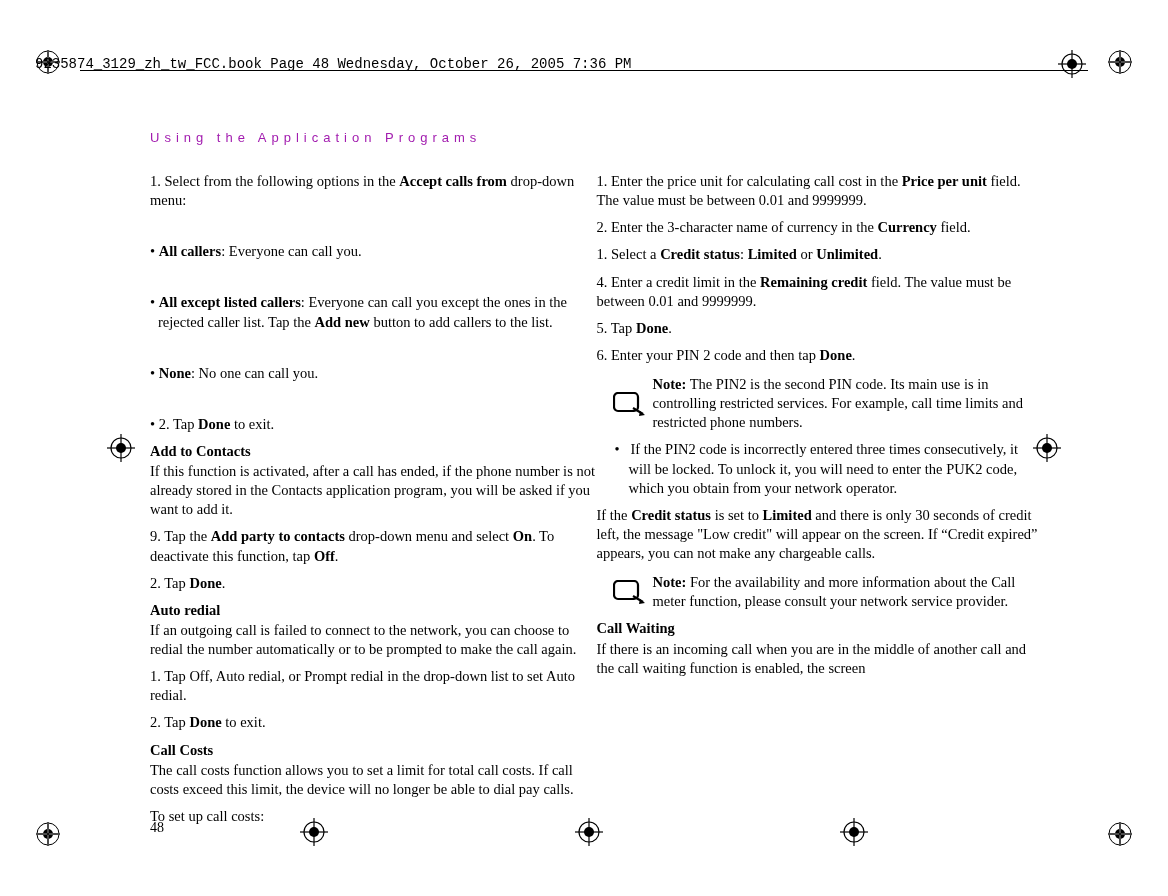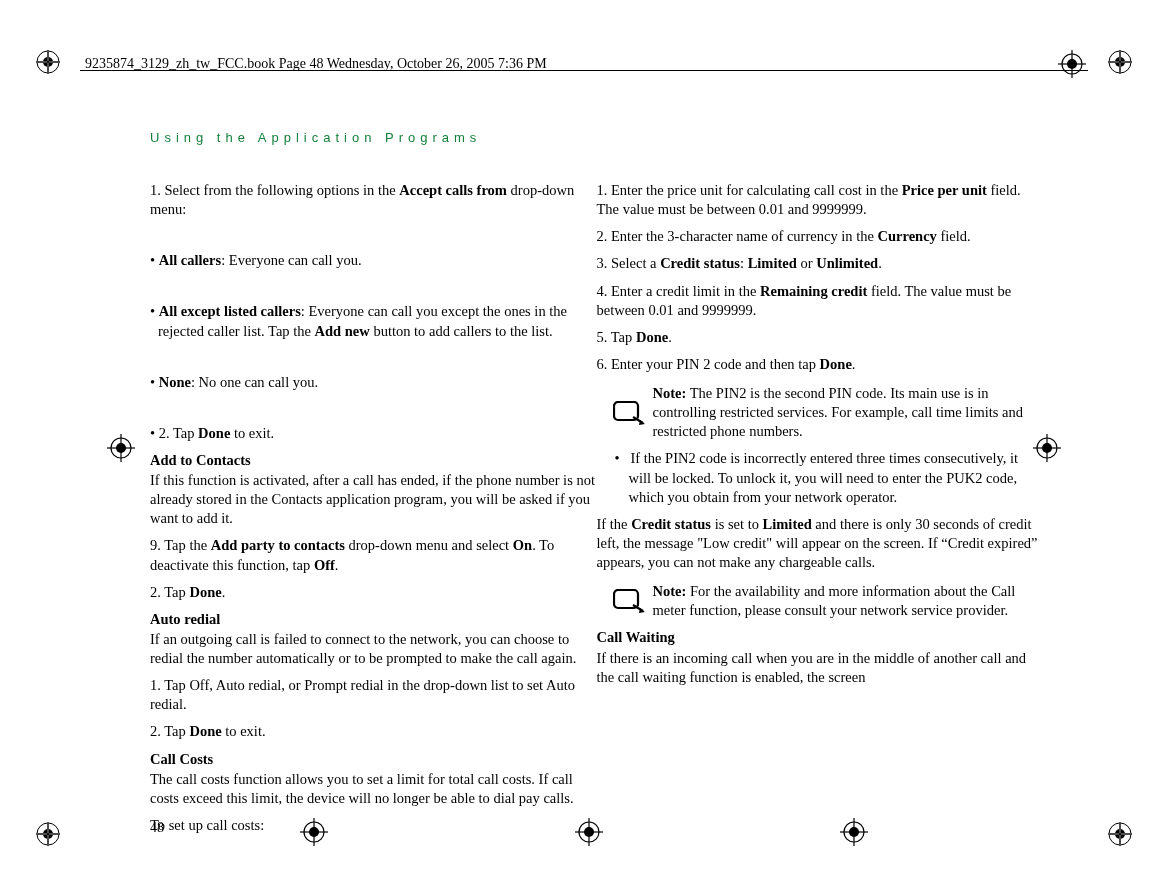--- a/index.html
+++ b/index.html
@@ -34,23 +34,22 @@
       align-items: center;
     }
     .header-line {
       position: absolute;
       top: 70px;
       left: 80px;
       right: 80px;
       border-top: 1px solid #000;
     }
     .header-text {
-      font-family: Liberation Serif, serif;
+      font-family: Liberation Mono, monospace;
       font-size: 14px;
-      margin-left: 50px;
     }
     .crosshair {
       position: absolute;
       width: 28px;
       height: 28px;
     }
     .crosshair svg {
       width: 100%;
       height: 100%;
     }
@@ -58,22 +57,22 @@
       position: absolute;
       top: 130px;
       left: 150px;
       right: 125px;
       bottom: 60px;
     }
     .section-header {
       font-family: Verdana, Geneva, sans-serif;
       font-size: 13px;
       letter-spacing: 5px;
-      margin-bottom: 36px;
-      color: #15803d;
+      margin-bottom: 27px;
+      color: #a21caf;
     }
     .columns {
       display: flex;
     }
     .column {
       flex: 1;
       font-size: 14.5px;
       line-height: 1.32;
     }
     .column p {
@@ -264,21 +263,21 @@
     </div>
 
     <div class="column">
       <p class="step">
         <span>1. Enter the price unit for calculating call cost in the </span><span class="bold">Price per unit</span><span> field. The value must be between 0.01 and 9999999.</span>
       </p>
       <p class="step">
         <span>2. Enter the 3-character name of currency in the </span><span class="bold">Currency</span><span> field.</span>
       </p>
       <p class="step">
-        <span>3. Select a </span><span class="bold">Credit status</span><span>: </span><span class="bold">Limited</span><span> or </span><span class="bold">Unlimited</span><span>.</span>
+        <span>1. Select a </span><span class="bold">Credit status</span><span>: </span><span class="bold">Limited</span><span> or </span><span class="bold">Unlimited</span><span>.</span>
       </p>
       <p class="step">
         <span>4. Enter a credit limit in the </span><span class="bold">Remaining credit</span><span> field. The value must be between 0.01 and 9999999.</span>
       </p>
       <p class="step">
         <span>5. Tap </span><span class="bold">Done</span><span>.</span>
       </p>
       <p class="step">
         <span>6. Enter your PIN 2 code and then tap </span><span class="bold">Done</span><span>.</span>
       </p>

